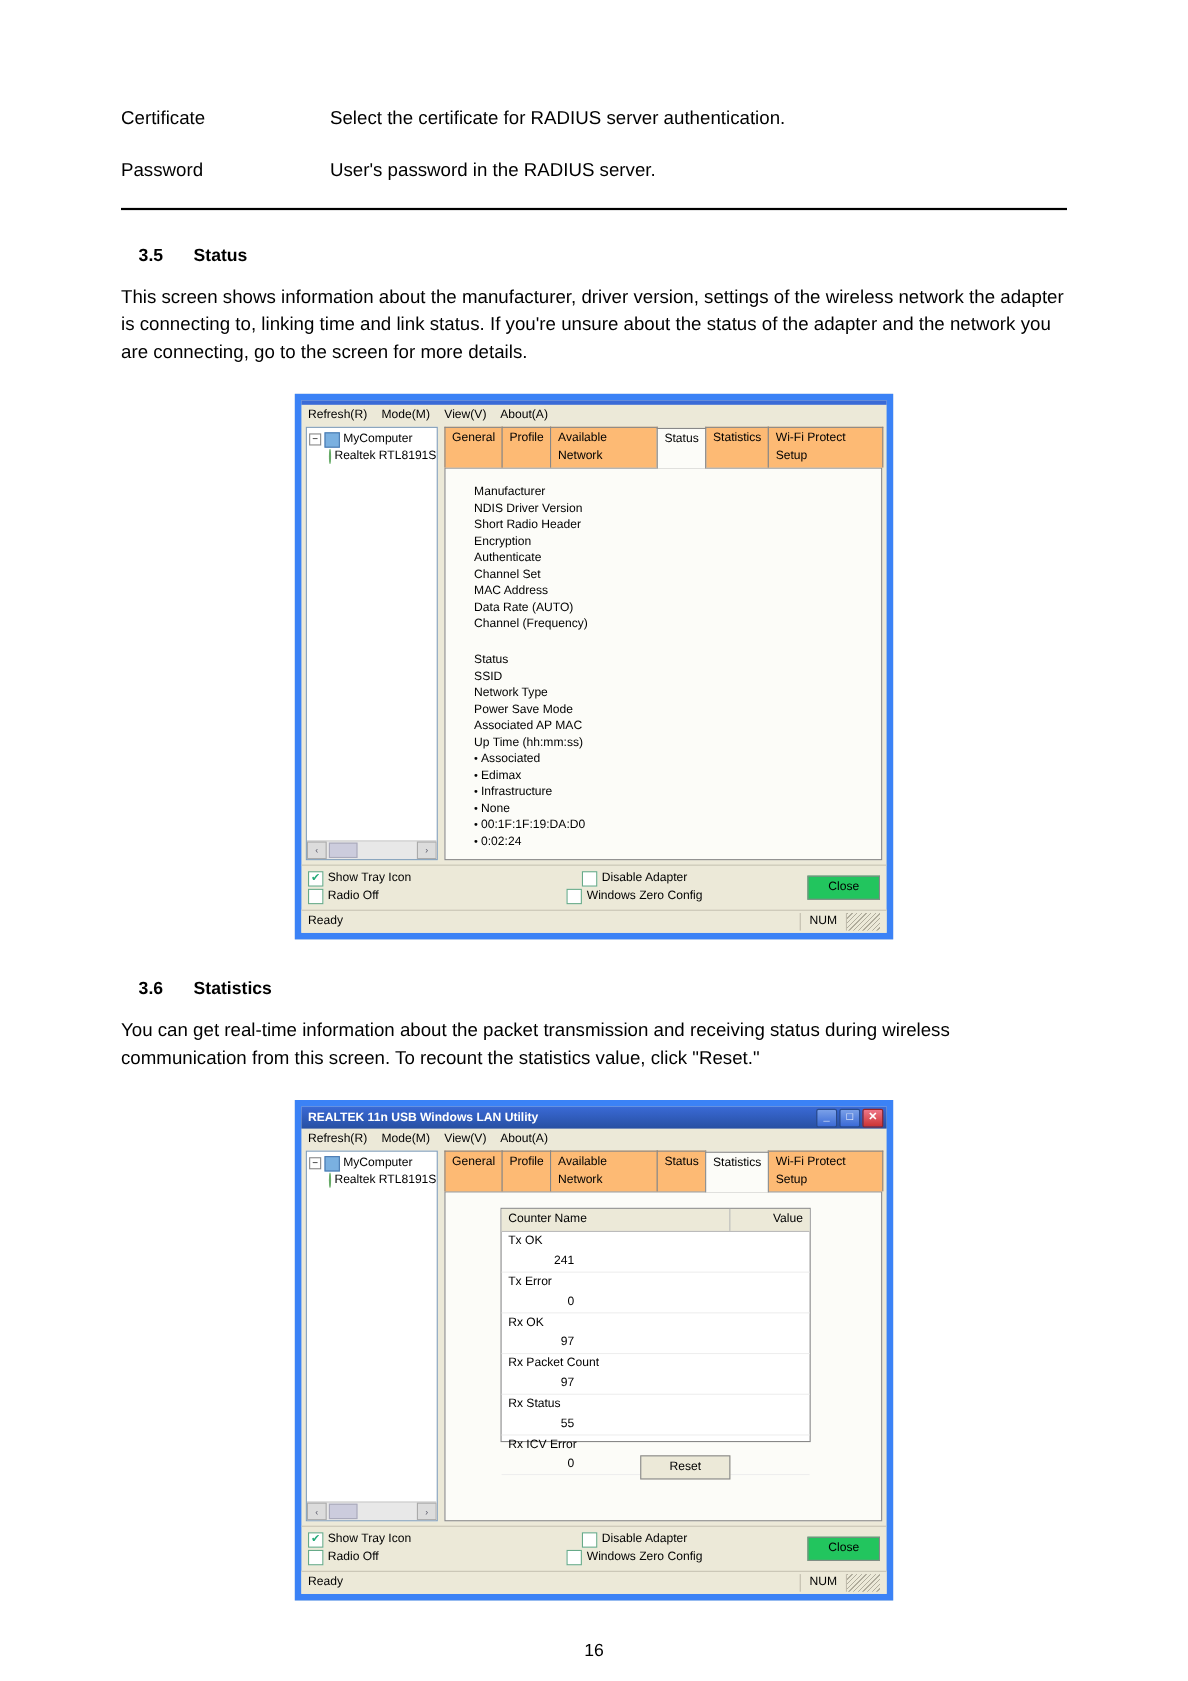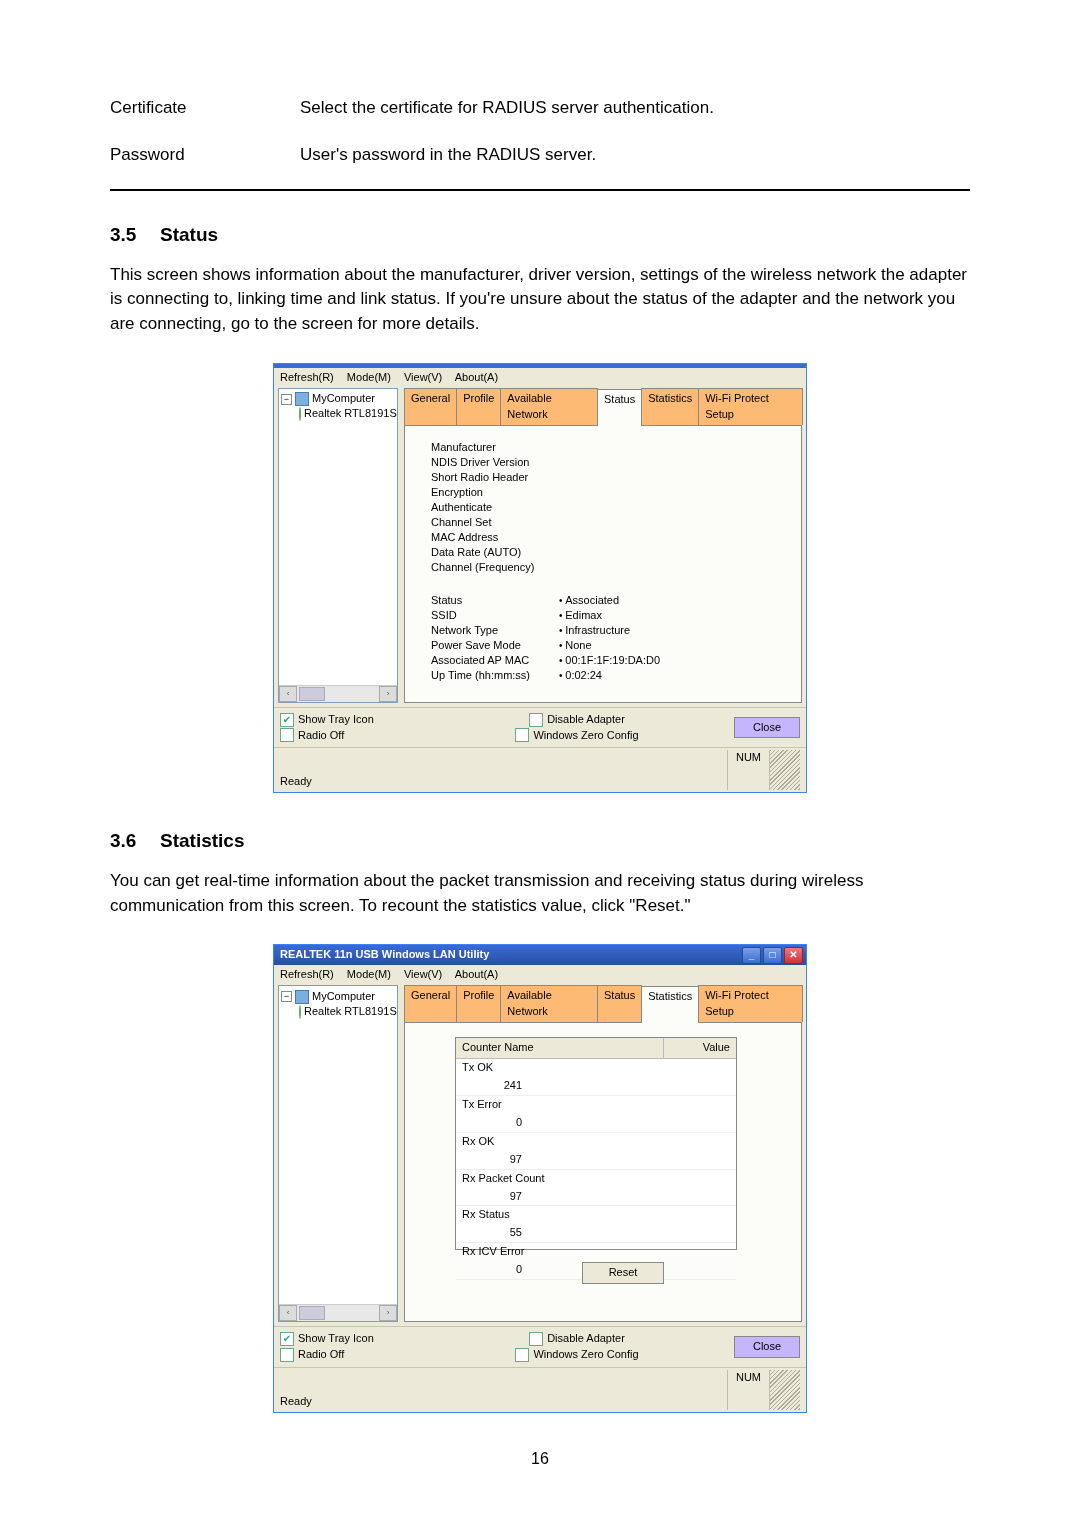--- a/index.html
+++ b/index.html
@@ -17,33 +17,33 @@
     line-height: 1.45;
   }
   .def-table {
     width: 100%;
     border-collapse: collapse;
     margin-bottom: 4px;
   }
   .def-table td { padding: 6px 0 16px 0; vertical-align: top; }
   .def-table td.term { width: 190px; }
   .top-rule { border-top: 2px solid #000; height: 0; margin: 6px 0 30px 0; }
-  .h2 { font-weight: bold; font-size: 19px; margin: 6px 0 14px 0; }
+  .h2 { font-weight: bold; font-size: 16px; margin: 6px 0 14px 16px; }
   .h2 .num { display: inline-block; width: 50px; }
   .para { margin: 0 0 26px 0; }
   .page-num { text-align: center; font-size: 16px; margin-top: 30px; }
 
   
   .shot-wrap { text-align: center; margin: 6px 0 34px 0; }
   .shot {
     display: inline-block;
     text-align: left;
     width: 532px;
     background: #ece9d8;
-    border: 1px solid #3b82f6;
+    border: 6px solid #3b82f6;
     font-family: Tahoma, Arial, sans-serif;
     font-size: 11px;
     color: #000;
   }
   .titlebar {
     background: linear-gradient(#3a6ad6,#274fa2);
     height: 20px;
     display: flex;
     align-items: center;
     padding: 0 3px 0 6px;
@@ -113,21 +113,21 @@
     font-size: 11px;
   }
   .tab.active { background: #fcfcf8; position: relative; top: 1px; }
   .tabbody {
     border: 1px solid #888;
     background: #fcfcf8;
     padding: 14px 10px 8px 26px;
     min-height: 278px;
     box-sizing: border-box;
   }
-  .kv-group { display:flex; }
+  .kv-group { display:flex;flex-direction:column; }
   .kv-col { font-size: 11px; line-height: 15px; }
   .kv-col.labels { width: 128px; }
   .kv-col.values .bullet::before { content: "• "; font-size:10px; }
   .spacer-row { height: 18px; }
 
   .stats-table-frame { width: 280px; border:1px solid #888; background:#fff; }
   .stats-head { display:flex; background:#ece9d8; border-bottom:1px solid #bbb; }
   .stats-head .col { padding:2px 6px; font-size:11px; }
   .stats-head .c1 { flex:1; border-right:1px solid #bbb;}
   .stats-head .c2 { width:60px; text-align:right; }
@@ -149,28 +149,28 @@
     width:12px;height:12px;border:1px solid #6a8;
     background:#fff; display:inline-flex; align-items:center; justify-content:center;
     margin-right:4px; font-size:10px; color:#2a7; line-height:1;
   }
   .chk.unchecked { color:transparent; }
   .chk-pair { display:flex; align-items:center; margin-right:30px; font-size:11px; }
   .bottom-col { width:170px; }
   .bottom-mid { flex:1; display:flex; flex-direction:column; align-items:center; }
   .btn-close {
     width:64px; padding:2px 0; text-align:center; border:1px solid #888;
-    background:#c4b5fd; font-size:11px;
+    background:#22c55e; font-size:11px;
   }
   .statusbar {
     display:flex; border-top:1px solid #c8c4b4;
     font-size:11px; padding:2px 6px;
     background:#ece9d8;
   }
-  .statusbar .sb-left { flex:1;margin-top:24px; }
+  .statusbar .sb-left { flex:1; }
   .statusbar .sb-cell { border-left:1px solid #c0bcac; padding:0 8px; }
   .statusbar .grip {
     width:14px; background:
       repeating-linear-gradient(135deg,#b0ac9c 0 1px,transparent 1px 3px);
   }
 </style>
 </head>
 <body>
 
 <div class="page">

